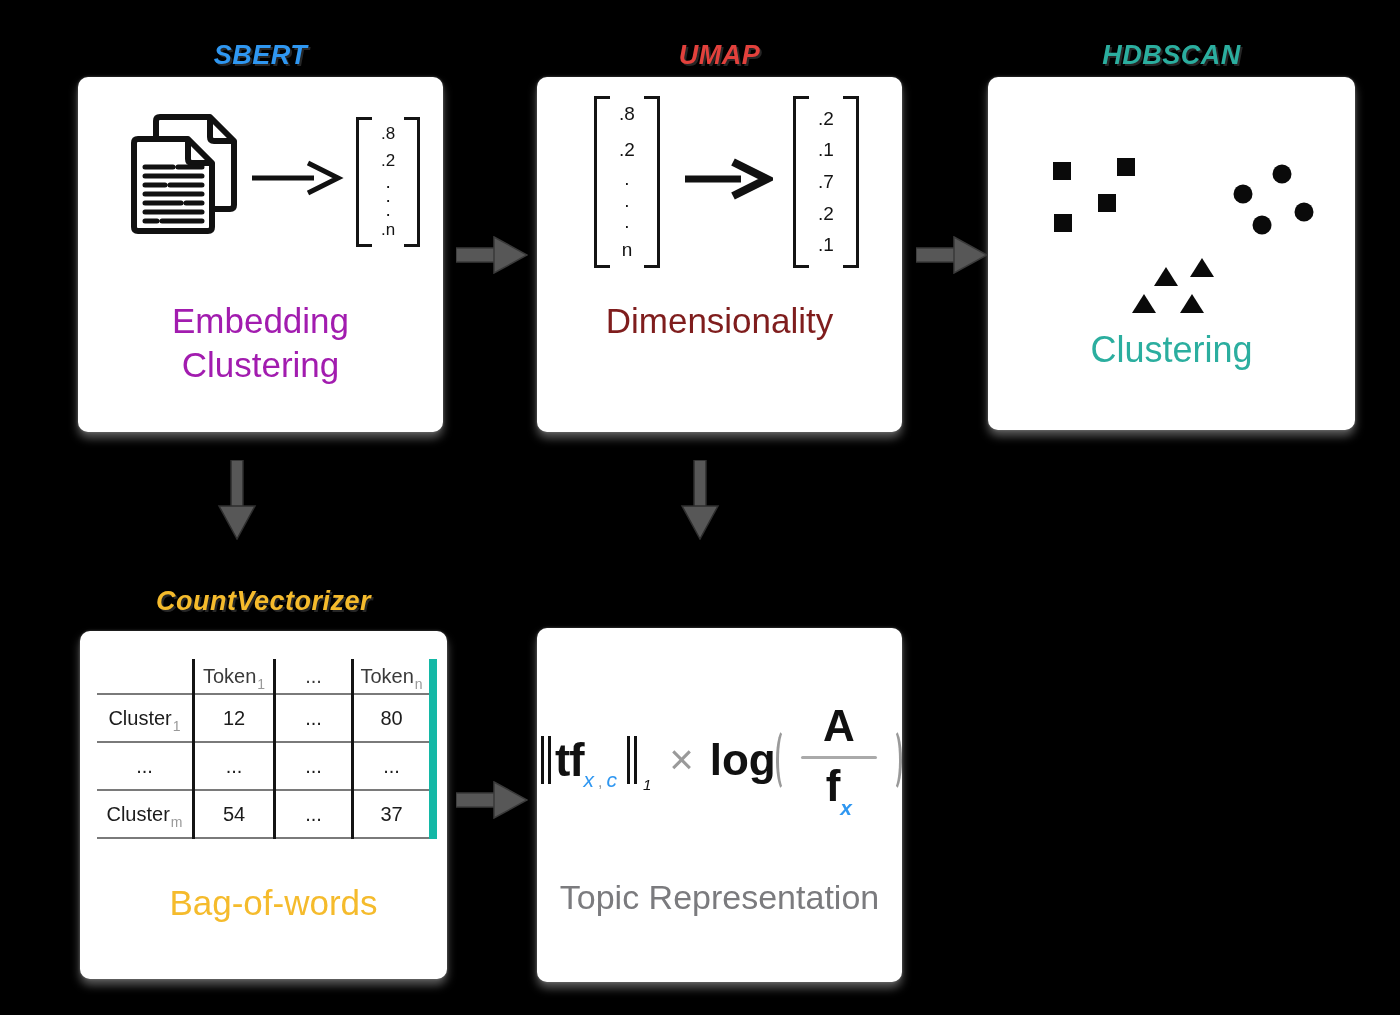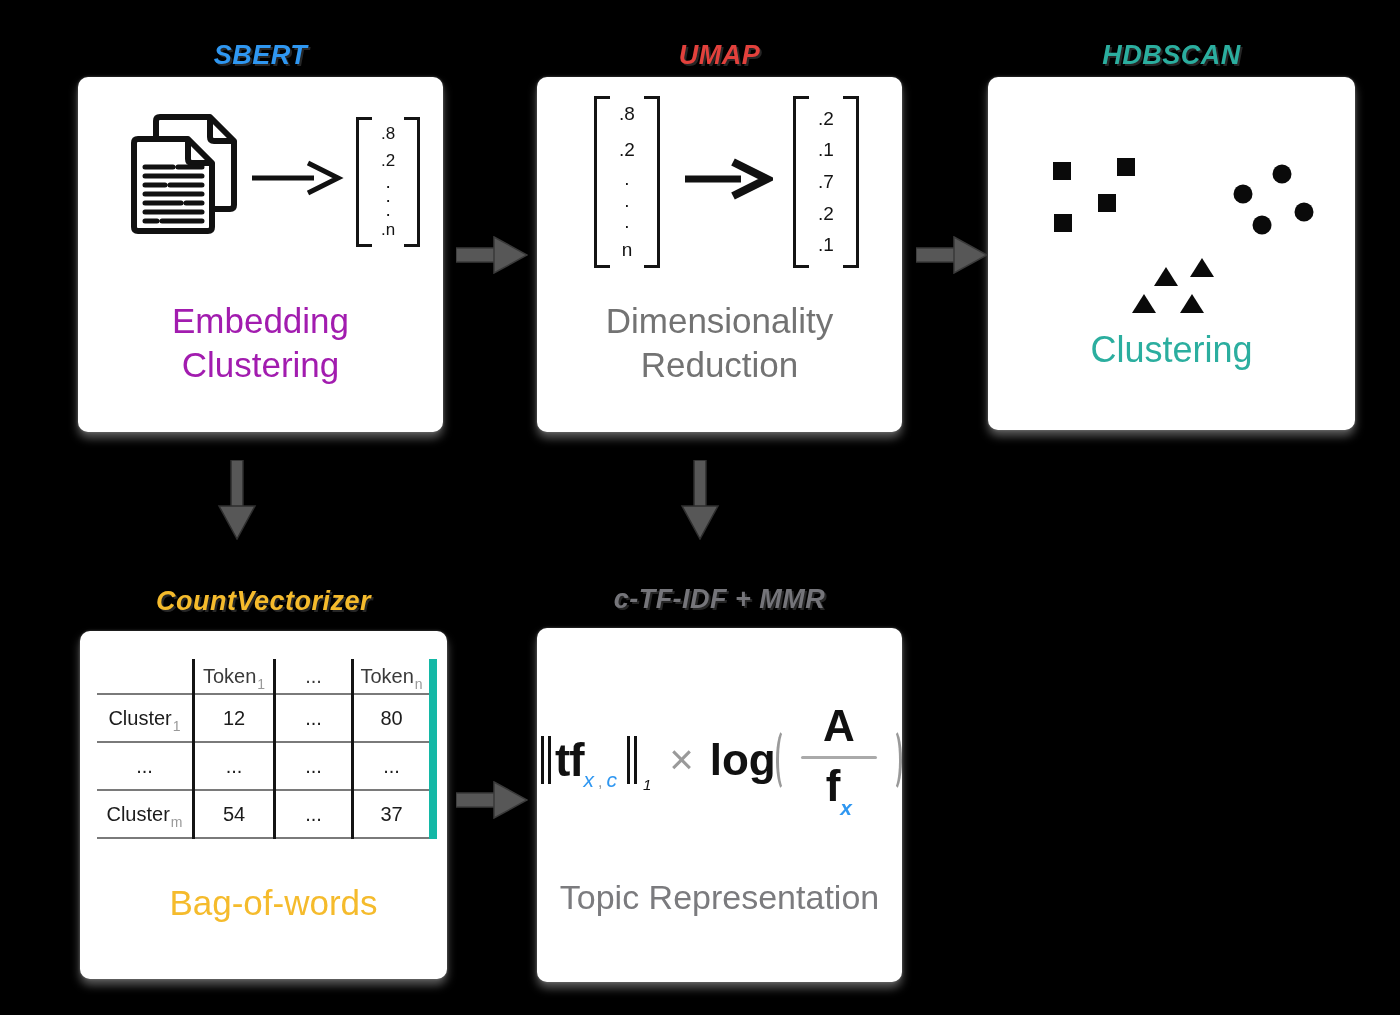--- a/index.html
+++ b/index.html
@@ -23,21 +23,21 @@
     text-shadow:2px 2px 0 rgba(70,70,70,0.55);
   }
   #label-sbert   { left:78px;  top:40px;  width:365px; color:#2F97F1; }
   #label-umap    { left:537px; top:40px;  width:365px; color:#E2413C; }
   #label-hdbscan { left:988px; top:40px;  width:367px; color:#2BAE9F; }
   #label-countvectorizer { left:80px; top:586px; width:367px; color:#F5BB2C; }
   #label-ctfidf  { left:537px; top:584px; width:365px; color:#75757A; }
 
   .caption { position:absolute; left:0; right:0; text-align:center; font-size:35px; }
   .caption.two-line { top:222px; line-height:44px; }
-  .c-blue { color:#a21caf; } .c-red { color:#737373; } .c-teal { color:#2BAE9F; }
+  .c-blue { color:#a21caf; } .c-red { color:#7f1d1d; } .c-teal { color:#2BAE9F; }
   .c-yellow { color:#F5BB2C;padding-left:20px; } .c-gray { color:#7B7B7E; }
   #caption-clustering { top:252px; font-size:36px; }
   #caption-bow   { top:252px; }
   #caption-topic { top:250px; font-size:34px; }
 
   
   .vector { position:absolute; display:flex; align-items:stretch; }
   .brk { width:13px; }
   .brk-l { border:3px solid #141414; border-right:none; }
   .brk-r { border:3px solid #141414; border-left:none; }
@@ -89,21 +89,20 @@
 </style>
 </head>
 <body>
 
 <div id="canvas">
 
   <div class="module-label" id="label-sbert">SBERT</div>
   <div class="module-label" id="label-umap">UMAP</div>
   <div class="module-label" id="label-hdbscan">HDBSCAN</div>
   <div class="module-label" id="label-countvectorizer">CountVectorizer</div>
-  <div class="module-label" id="label-ctfidf">c-TF-IDF + MMR</div>
 
   <div class="box" id="box-sbert">
     <svg class="abs" style="left:36px; top:30px;" width="132" height="132" viewBox="0 0 132 132">
       <g fill="#fff" stroke="#111" stroke-width="6" stroke-linejoin="round">
         <path d="M46 10 h50 l24 24 v64 q0 4 -4 4 h-70 q-4 0 -4 -4 v-84 q0 -4 4 -4 z"></path>
         <path d="M96 10 v20 q0 4 4 4 h20" fill="none"></path>
         <path d="M24 32 h50 l24 24 v64 q0 4 -4 4 h-70 q-4 0 -4 -4 v-84 q0 -4 4 -4 z"></path>
         <path d="M74 32 v20 q0 4 4 4 h20" fill="none"></path>
       </g>
       <g stroke="#111" stroke-width="5" stroke-linecap="round">
@@ -161,21 +160,20 @@
         <span>.2</span>
         <span>.1</span>
         <span>.7</span>
         <span>.2</span>
         <span>.1</span>
       </span>
       <span class="brk brk-r"></span>
     </div>
     <div class="caption two-line c-red">
       <div>Dimensionality</div>
-      <div>Reduction</div>
     </div>
   </div>
 
   <div class="box" id="box-hdbscan">
     <svg class="abs" style="left:0; top:30px;" width="367" height="210" viewBox="0 30 367 210">
       <g fill="#0a0a0a">
         <rect x="65" y="85" width="18" height="18"></rect>
         <rect x="129" y="81" width="18" height="18"></rect>
         <rect x="110" y="117" width="18" height="18"></rect>
         <rect x="66" y="137" width="18" height="18"></rect>

